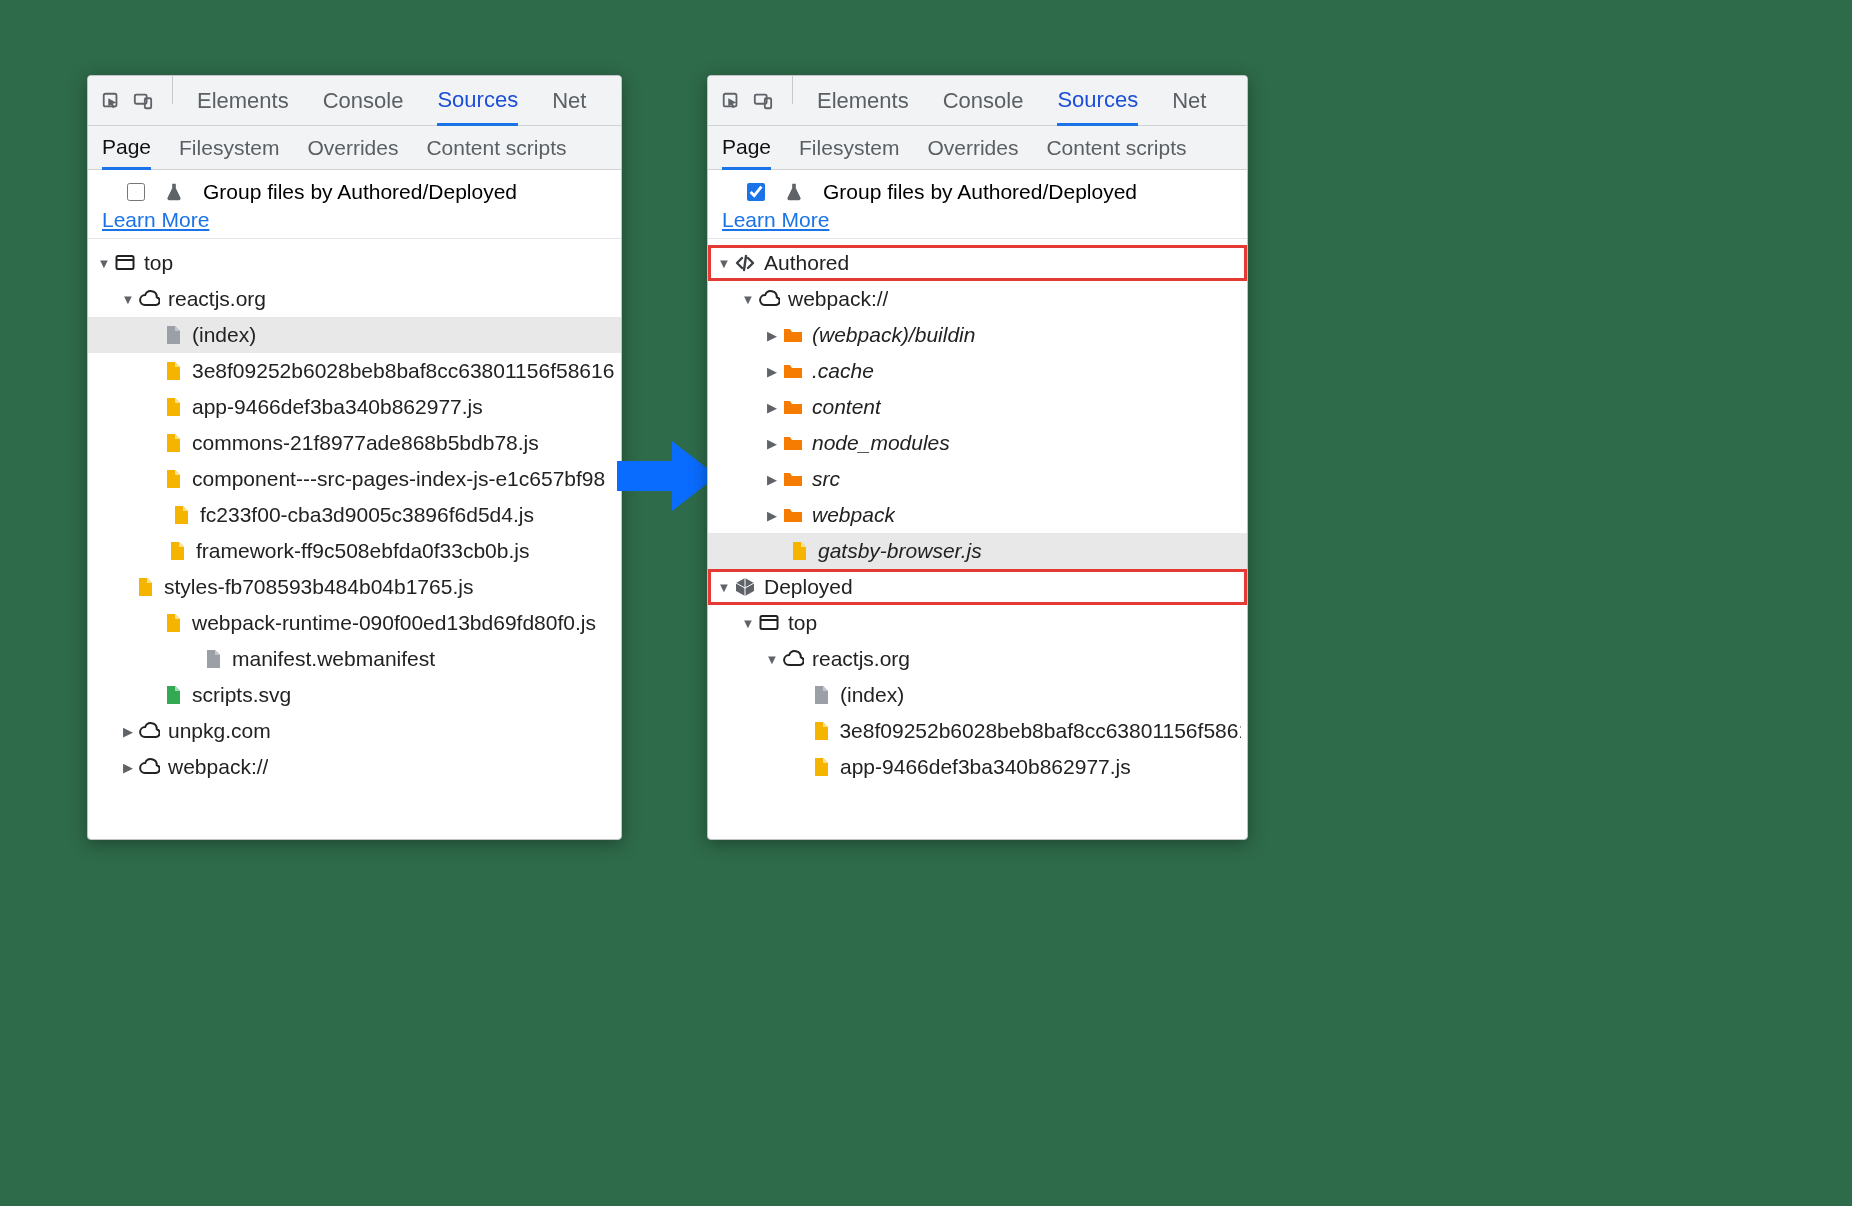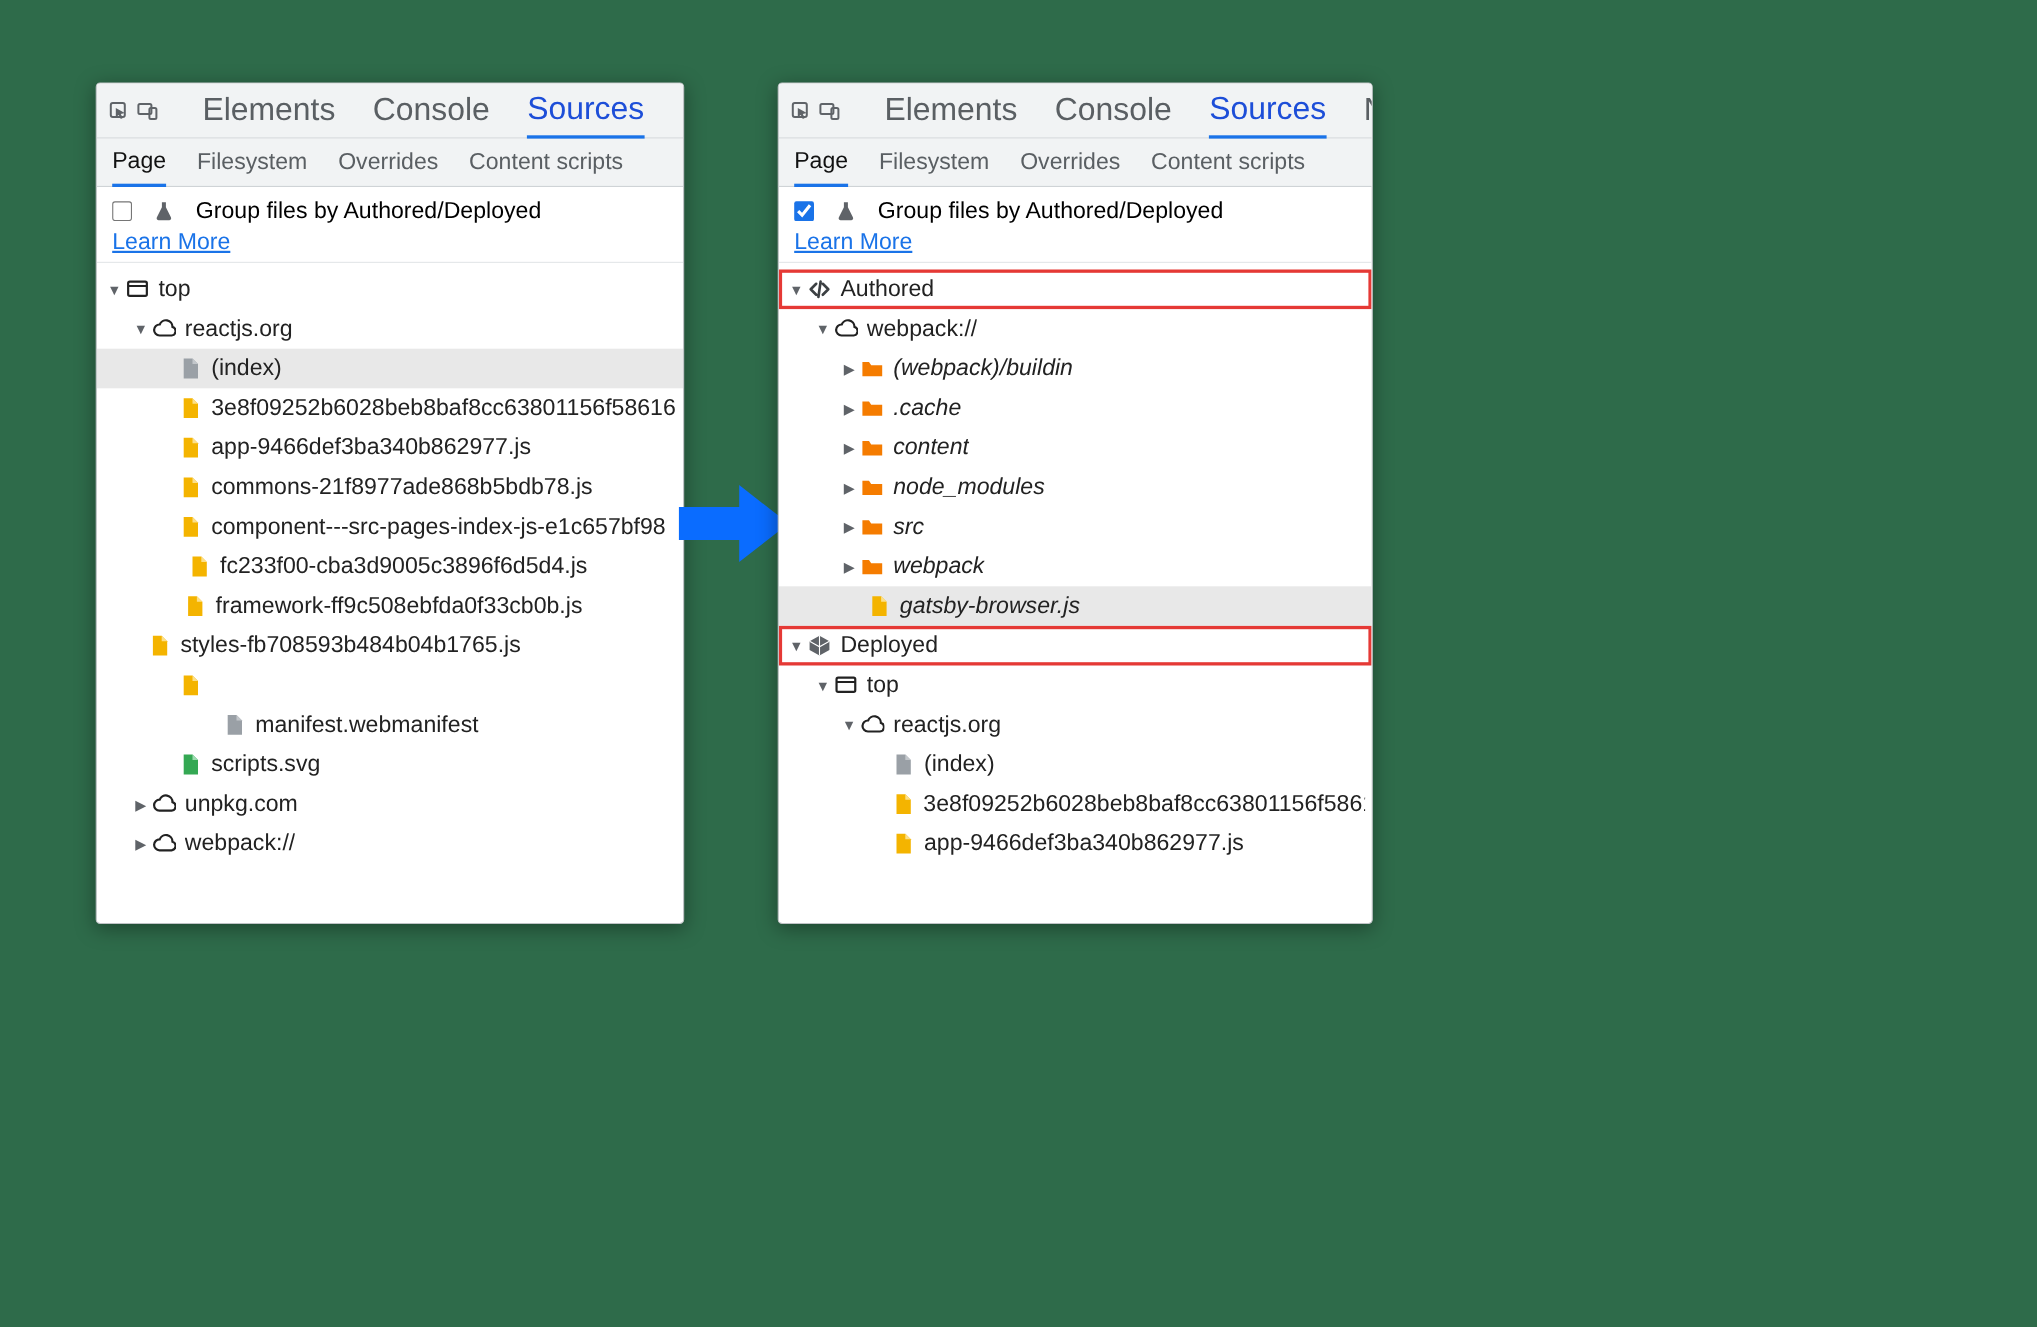--- a/index.html
+++ b/index.html
@@ -17,21 +17,21 @@
   #left-panel  { left: 87px;  top: 75px; width: 535px; height: 765px; }
   #right-panel { left: 707px; top: 75px; width: 541px; height: 765px; }
 
   
   .top-bar {
     height: 50px;
     border-bottom: 1px solid #cfd3d6;
     background: #f1f3f4;
     display: flex;
     padding-left: 10px;
-    font-size: 29px;
+    font-size: 22px;
     color: #5a5f63;
   }
   .top-bar .ico { width: 26px; display:flex; align-items:center; justify-content:center; margin-right:6px; color:#5f6368;}
   .top-bar .divider { width:1px; height:28px; background:#c6cace; margin: 0 10px; }
   .top-tabs { display:flex; gap: 34px; margin-left: 14px; height:100%; align-items:center;}
   .top-tab { height:100%; display:flex; align-items:center; cursor:pointer; color:#5a5f63;}
   .top-tab.active { color:#1d4ed8; border-bottom:3px solid #1a73e8; margin-bottom:-1px;}
 
   
   .sub-bar {
@@ -46,21 +46,21 @@
   }
   .sub-tab { height:100%; display:flex; align-items:center; cursor:pointer;}
   .sub-tab.active { color:#111; border-bottom:3px solid #1a73e8; margin-bottom:-1px;}
 
   
   .exp-row {
     padding: 10px 14px 6px 14px;
     border-bottom:1px solid #e3e6e8;
     font-size: 21px;
   }
-  .exp-row .line1 { display:flex; align-items:center; gap:19px;}
+  .exp-row .line1 { display:flex; align-items:center; gap:19px;margin-left:25px;}
   .exp-row input[type=checkbox]{ width:18px; height:18px; accent-color:#1a73e8;}
   .flask { color:#5f6368; font-size:20px; line-height:1;}
   .learn { color:#1a73e8; text-decoration:underline; cursor:pointer; margin-top:4px; display:inline-block;}
 
   
   .tree { padding: 6px 0 10px 0; font-size: 21px; color:#222; overflow:hidden;}
   .row { display:flex; align-items:center; height:36px; white-space:nowrap; padding-right:6px;}
   .row .tw { width:16px; display:flex; justify-content:center; color:#5f6368; font-size:13px;}
   .row .ico { width:26px; display:flex; align-items:center; justify-content:center;}
   .row .lbl { margin-left:6px; overflow:hidden; text-overflow:clip;}
@@ -252,20 +252,21 @@
           </svg>
         </span>
         <span class="lbl">styles-fb708593b484b04b1765.js</span>
       </div>
     <div class="row" style="padding-left:72px">
         <span class="ico">
           <svg class="fico" viewBox="0 0 22 22">
             <use href="#i-file-yellow"></use>
           </svg>
         </span>
+        <span class="lbl">webpack-runtime-090f00ed13bd69fd80f0.js</span>
       </div>
     <div class="row" style="padding-left:112px">
         <span class="ico">
           <svg class="fico" viewBox="0 0 22 22">
             <use href="#i-file-grey"></use>
           </svg>
         </span>
         <span class="lbl">manifest.webmanifest</span>
       </div>
     <div class="row" style="padding-left:72px">

